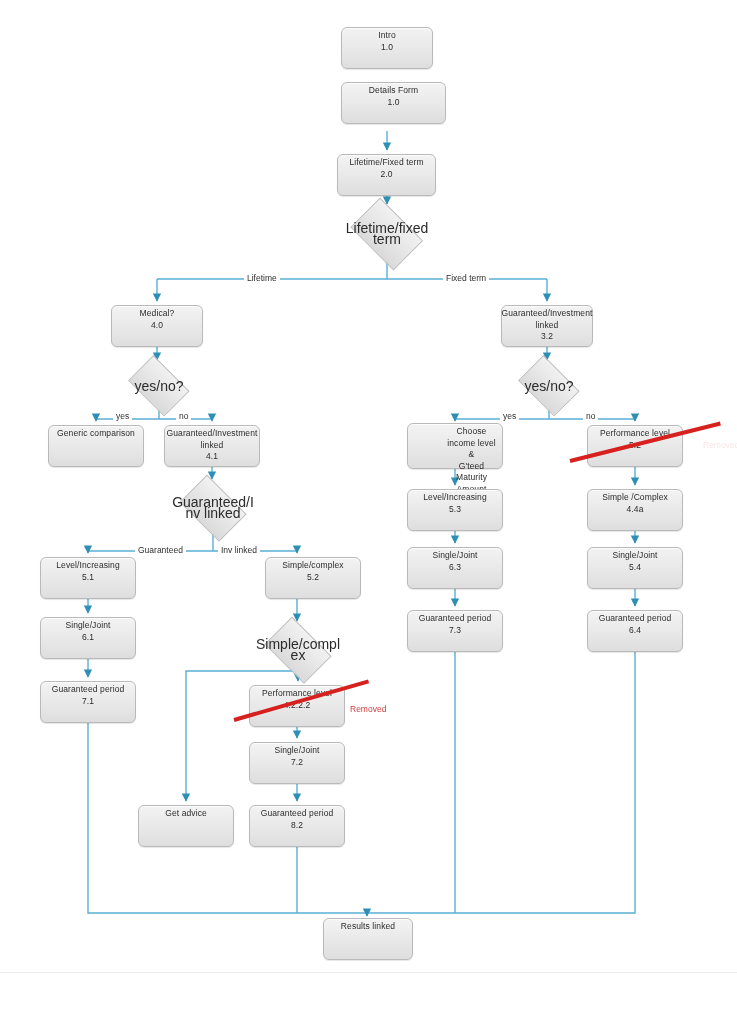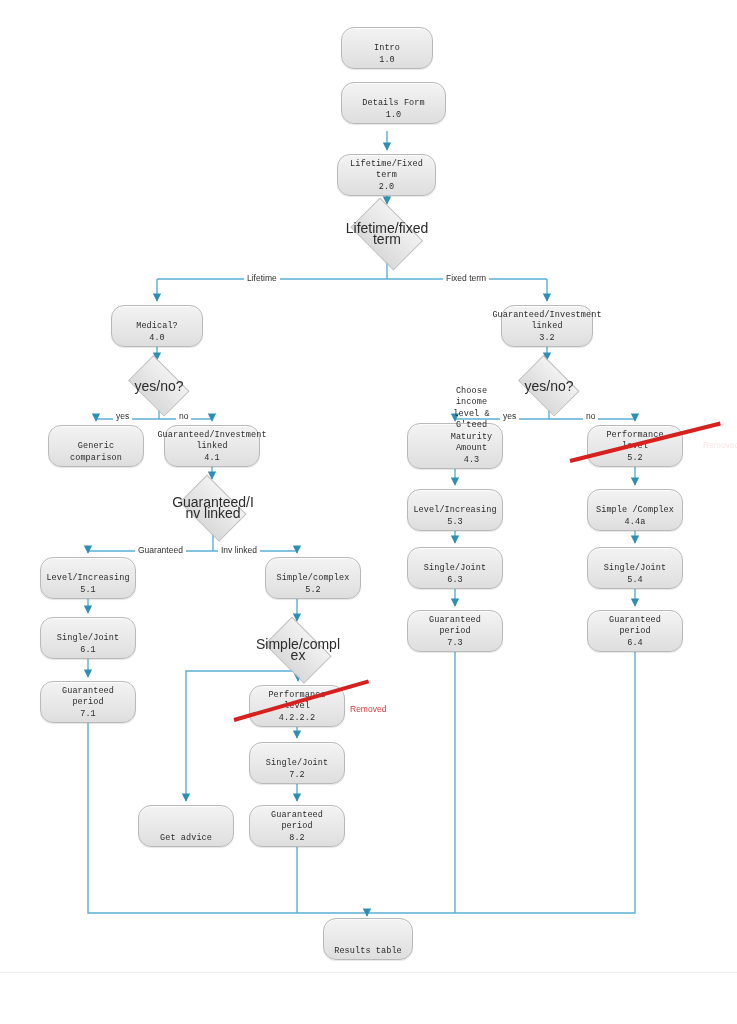--- a/index.html
+++ b/index.html
@@ -18,33 +18,32 @@
     position:absolute;
     left:0; top:0;
     width:737px; height:1024px;
     pointer-events:none;
   }
   
   .node{
     position:absolute;
     box-sizing:border-box;
     display:flex;
-    align-items:flex-end;
+    align-items:flex-start;
     justify-content:center;
     text-align:center;
     color:#2b2b2b;
     font-size:8.5px;
     line-height:11.5px;
     letter-spacing:.1px;
     border:1px solid #b9b9b9;
-    border-radius:13px;
+    border-radius:6px;
     background:linear-gradient(180deg,#f3f3f3 0%,#eaeaea 45%,#dedede 100%);
     box-shadow:0 1px 1px rgba(0,0,0,.10), inset 0 1px 0 rgba(255,255,255,.75);
     padding:2px 3px;
-    font-family:Liberation Mono, monospace;
   }
   .node .lbl{display:block;white-space:pre-line;}
   
   .decision{
     position:absolute;
     display:flex;
     align-items:center;
     justify-content:center;
     text-align:center;
   }
@@ -251,21 +250,21 @@
 7.2</span>
     </div>
     <div class="node" style="left: 138px; top: 805px; width: 96px; height: 42px;">
       <span class="lbl">Get advice</span>
     </div>
     <div class="node" style="left: 249px; top: 805px; width: 96px; height: 42px;">
       <span class="lbl">Guaranteed period
 8.2</span>
     </div>
     <div class="node" style="left: 323px; top: 918px; width: 90px; height: 42px;">
-      <span class="lbl">Results table</span>
+      <span class="lbl">Results linked</span>
     </div>
     <div class="decision" style="left: 345px; top: 206px; width: 84px; height: 56px;">
       <div class="dshape"></div>
       <div class="dtxt">Lifetime/fixed
 term</div>
     </div>
     <div class="decision" style="left: 124px; top: 362px; width: 70px; height: 48px;">
       <div class="dshape"></div>
       <div class="dtxt">yes/no?</div>
     </div>

